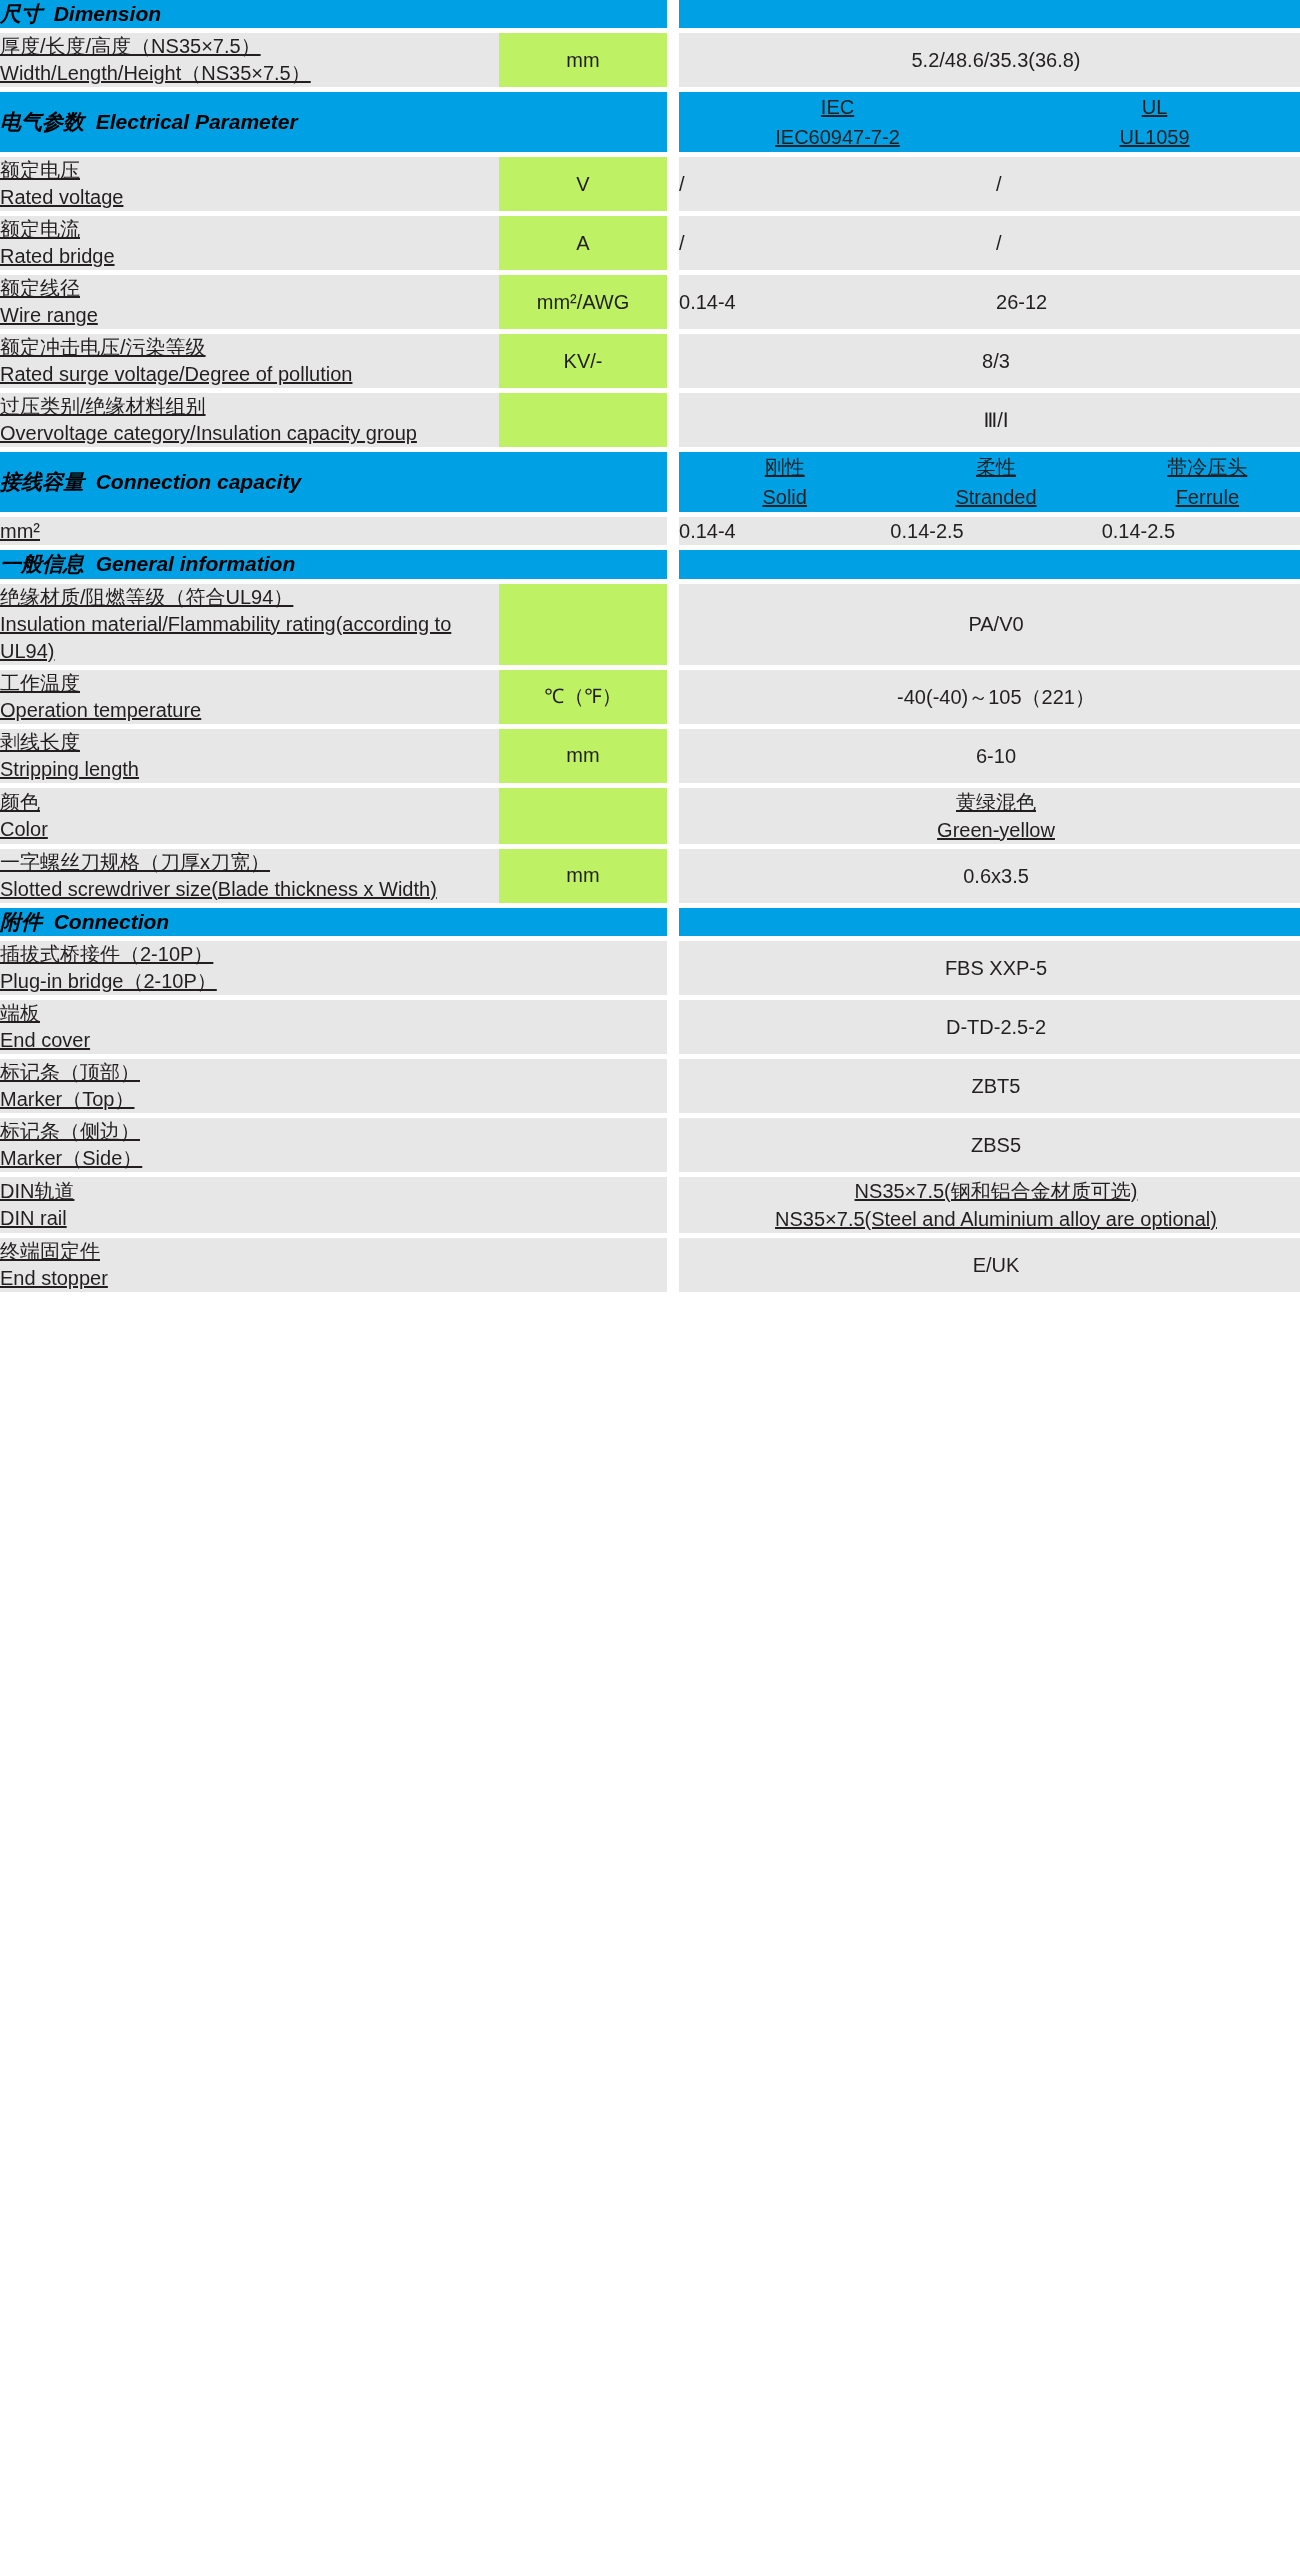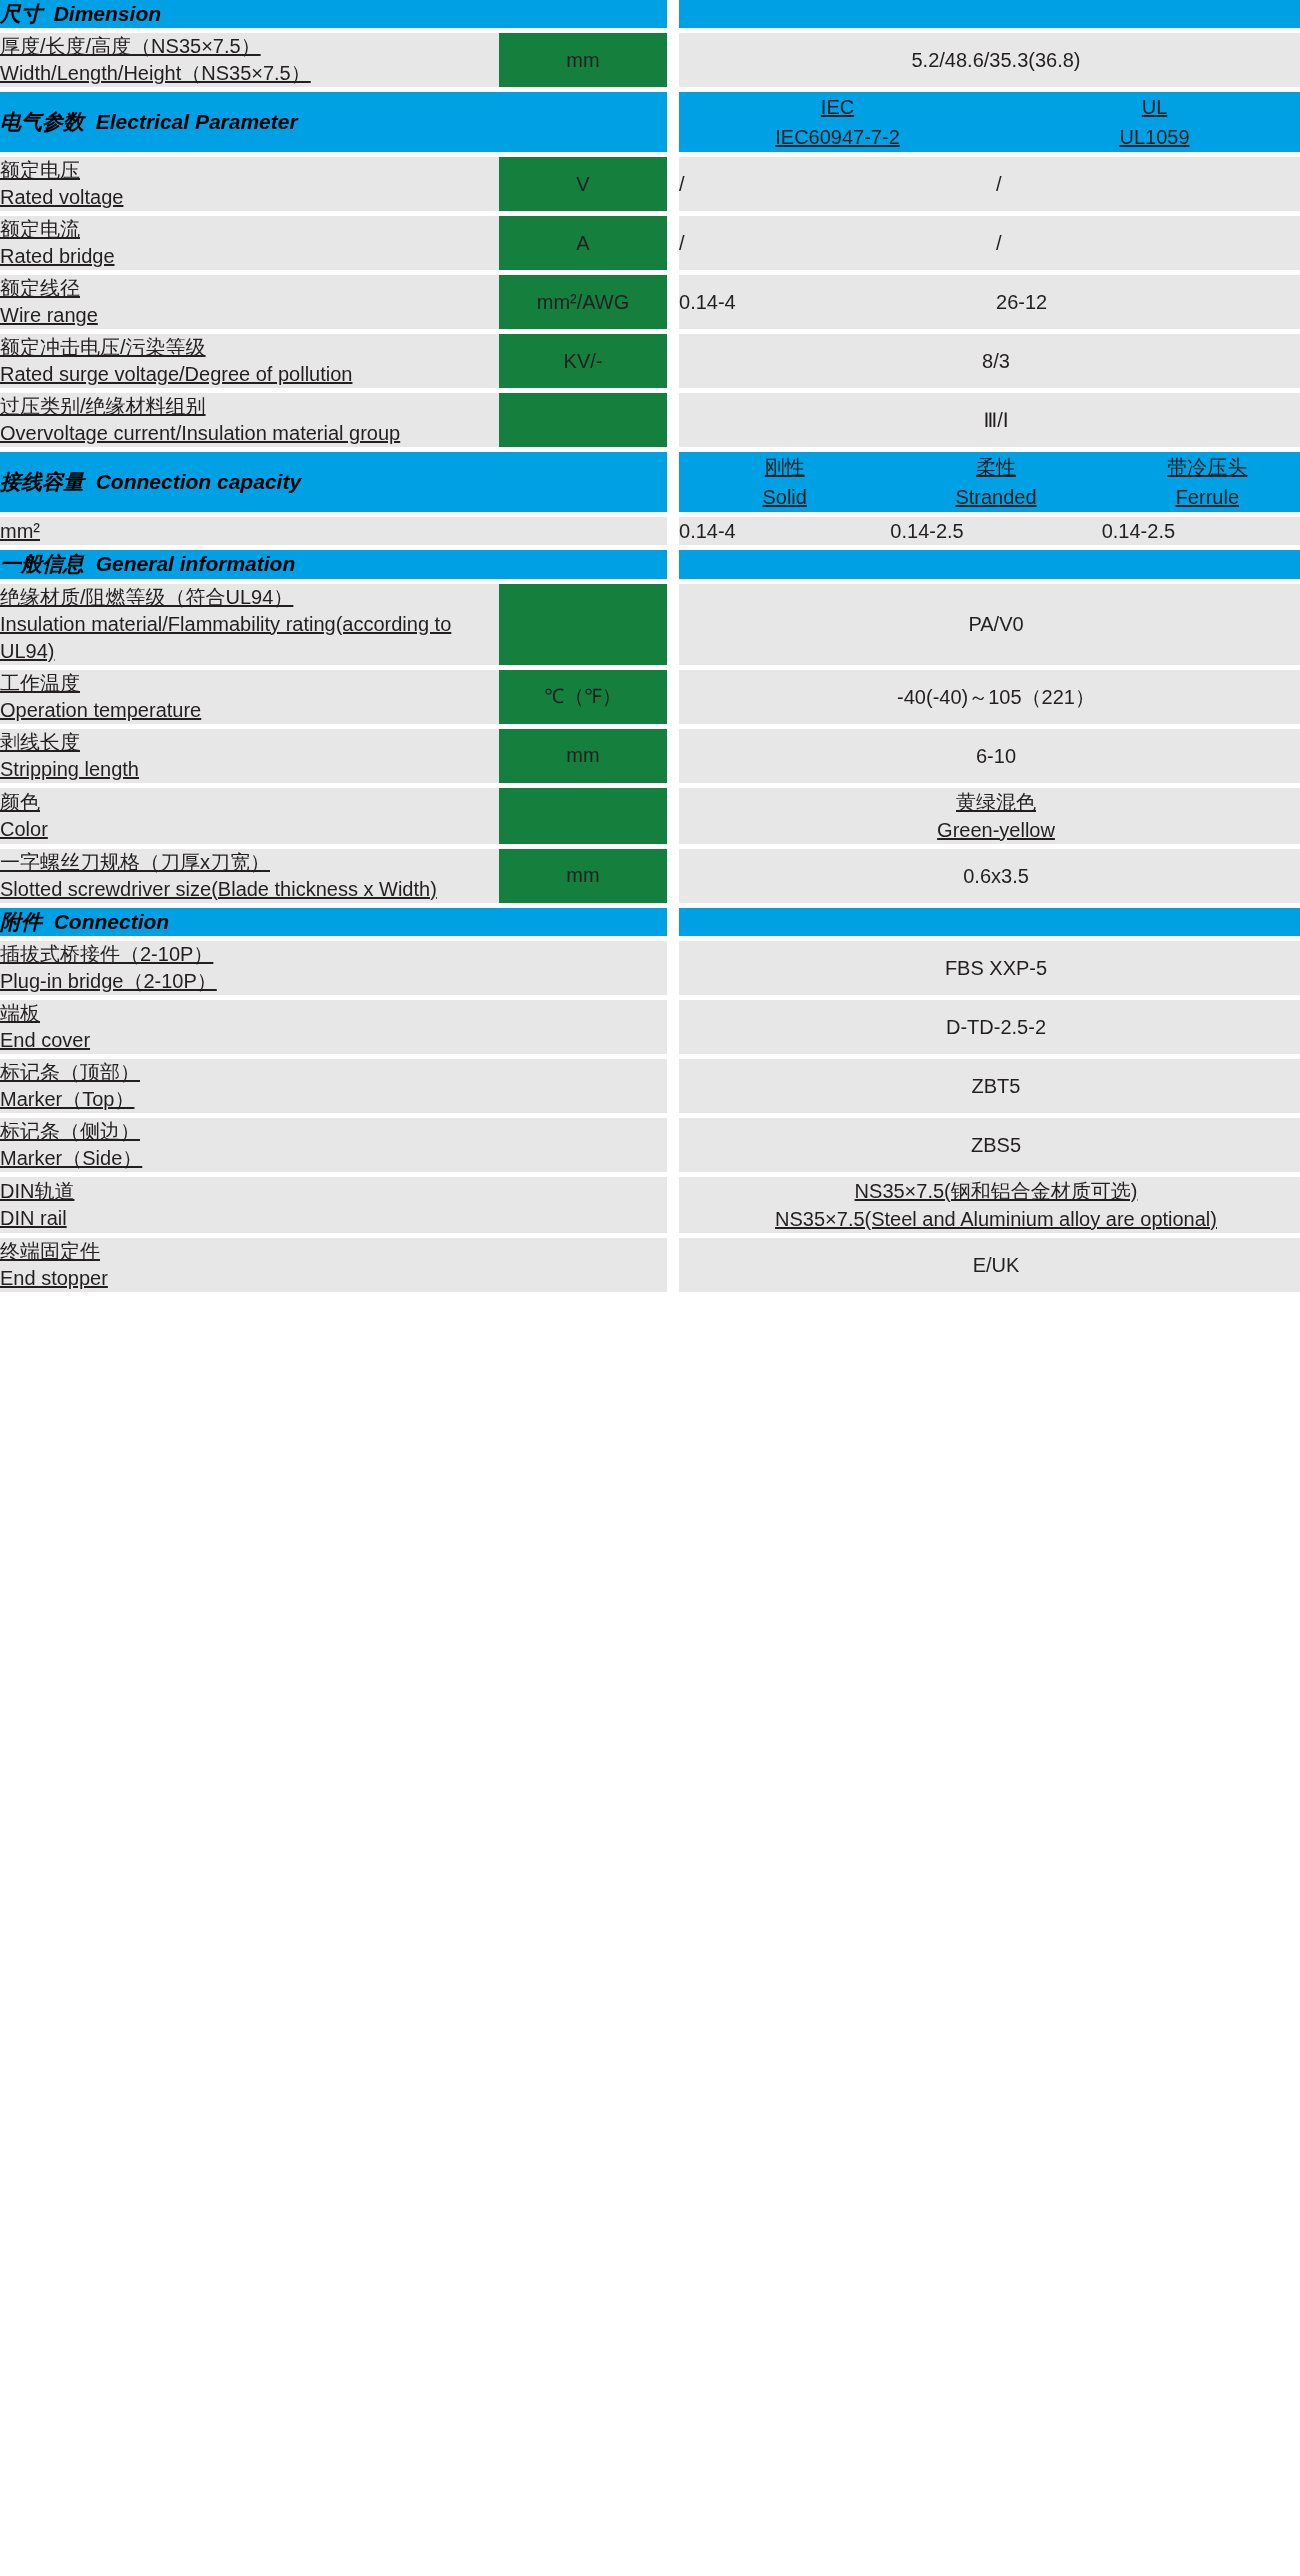--- a/index.html
+++ b/index.html
@@ -29,21 +29,21 @@
   .row-sep td { height: 5px; background: #ffffff; padding: 0; border: 0; }
 
   .cell-label {
     background: #e7e7e7;
     padding: 14px 10px 14px 12px;
     font-size: 20px;
     line-height: 1.35;
     color: #231f20;
   }
   .cell-unit {
-    background: #15803d;
+    background: #bef264;
     text-align: center;
     font-size: 20px;
     line-height: 1.35;
     color: #231f20;
     padding: 6px 6px;
     margin-top: 28px;
   }
   .cell-values {
     background: #e7e7e7;
     font-size: 20px;
@@ -213,21 +213,21 @@
     <td class="gap-col"></td>
     <td class="cell-values vals-center">8/3</td>
   </tr>
   <tr class="row-sep">
         <td colspan="4"></td>
       </tr>
 
   <tr>
     <td class="cell-label">
       <span class="sub">过压类别/绝缘材料组别</span>
-      <span class="sub">Overvoltage current/Insulation material group</span>
+      <span class="sub">Overvoltage category/Insulation capacity group</span>
     </td>
     <td class="cell-unit"></td>
     <td class="gap-col"></td>
     <td class="cell-values vals-center">Ⅲ/Ⅰ</td>
   </tr>
   <tr class="row-sep">
         <td colspan="4"></td>
       </tr>
 
   <tr>

